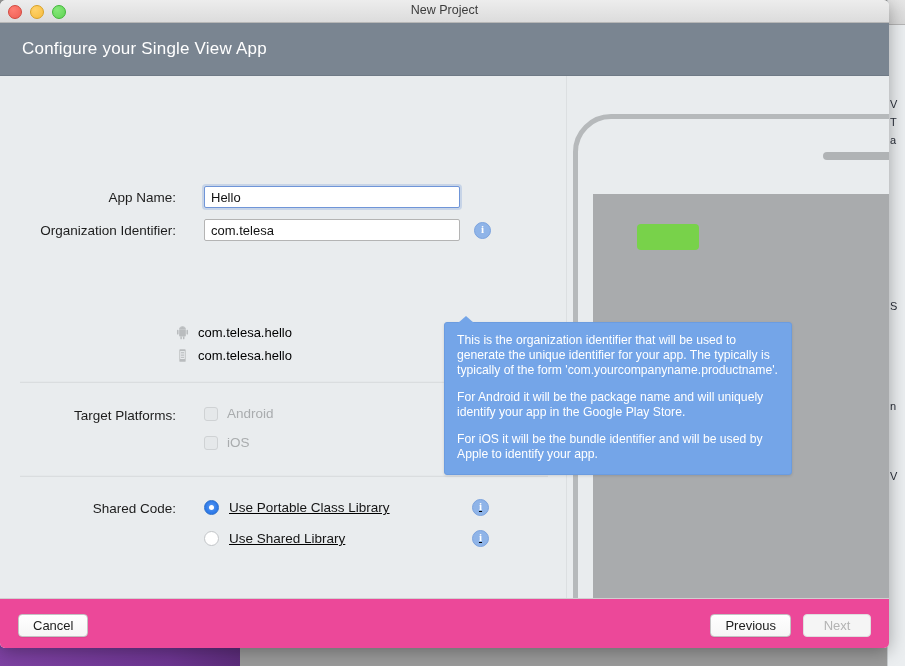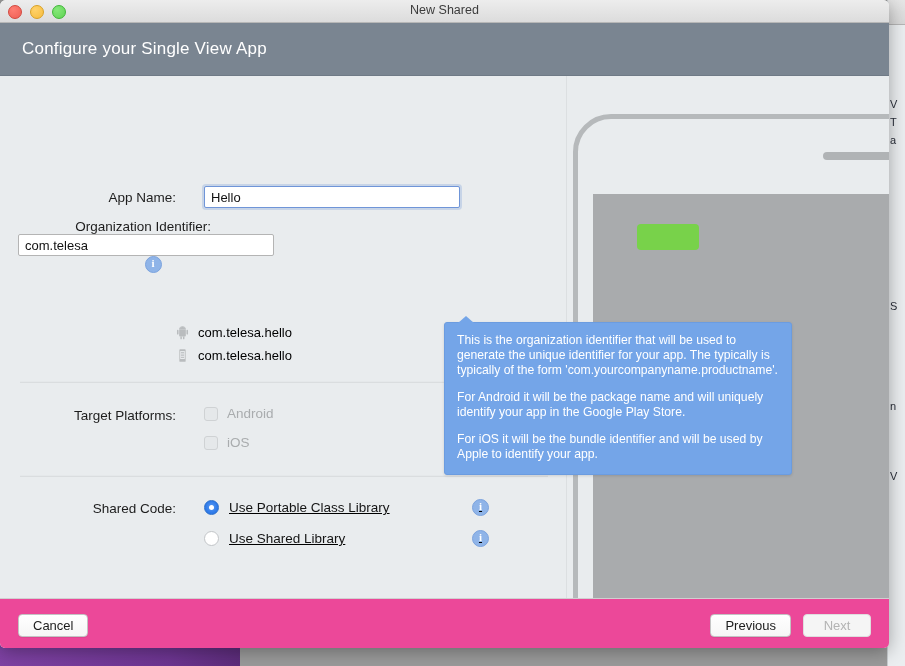--- a/index.html
+++ b/index.html
@@ -346,21 +346,21 @@
   </div>
 
   <div class="window">
 
     <div class="titlebar">
       <div class="lights">
         <span class="light red"></span>
         <span class="light yellow"></span>
         <span class="light green"></span>
       </div>
-      <div class="title-text">New Shared</div>
+      <div class="title-text">New Project</div>
     </div>
 
     <div class="header-band">
       <div class="header-title">Configure your Single View App</div>
     </div>
 
     <div class="body-area">
 
       <div class="preview">
         <div class="phone-outline"></div>
@@ -369,21 +369,21 @@
         <div class="phone-button"></div>
       </div>
 
       <div class="form">
 
         <div class="row" style="left:18px; top:110px;">
           <div class="lbl">App Name:</div>
           <input class="text-input focused" type="text" value="Hello" style="">
         </div>
 
-        <div class="row" style="left:18px; top:143px;flex-direction:column;">
+        <div class="row" style="left:18px; top:143px;">
           <div class="lbl">Organization Identifier:</div>
           <input class="text-input" type="text" value="com.telesa" style="">
           <span class="info-icon" style="margin-left:14px;">i</span>
         </div>
 
         <div class="row" style="left:176px; top:249px;">
           <div class="bundle-line">
             <svg class="mini-icon" viewBox="0 0 14 16">
               <path fill="#b9bcbe" d="M3.4 4.5h7.2v6.8a.9.9 0 0 1-.9.9H4.3a.9.9 0 0 1-.9-.9V4.5zM1.9 5a.85.85 0 0 1 .85.85v3.6a.85.85 0 0 1-1.7 0v-3.6A.85.85 0 0 1 1.9 5zm10.2 0a.85.85 0 0 1 .85.85v3.6a.85.85 0 0 1-1.7 0v-3.6A.85.85 0 0 1 12.1 5zM4.9 12.6h1.4v2a.8.8 0 0 1-1.6 0v-2zm2.8 0h1.4v2a.8.8 0 0 1-1.6 0v-2zM7 1.2c2 0 3.6 1.3 3.6 2.9H3.4C3.4 2.5 5 1.2 7 1.2zM5.3 2.5a.42.42 0 1 0 0 .85.42.42 0 0 0 0-.85zm3.4 0a.42.42 0 1 0 0 .85.42.42 0 0 0 0-.85z"></path>
             </svg>

